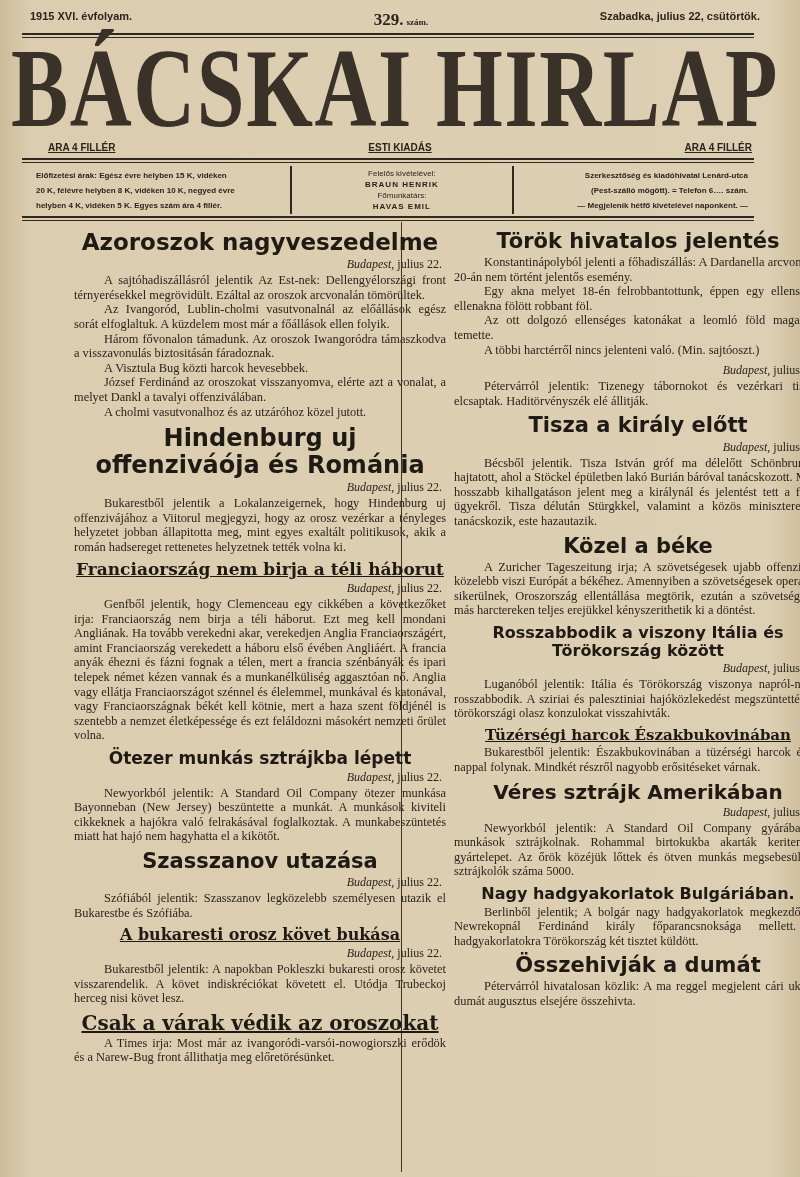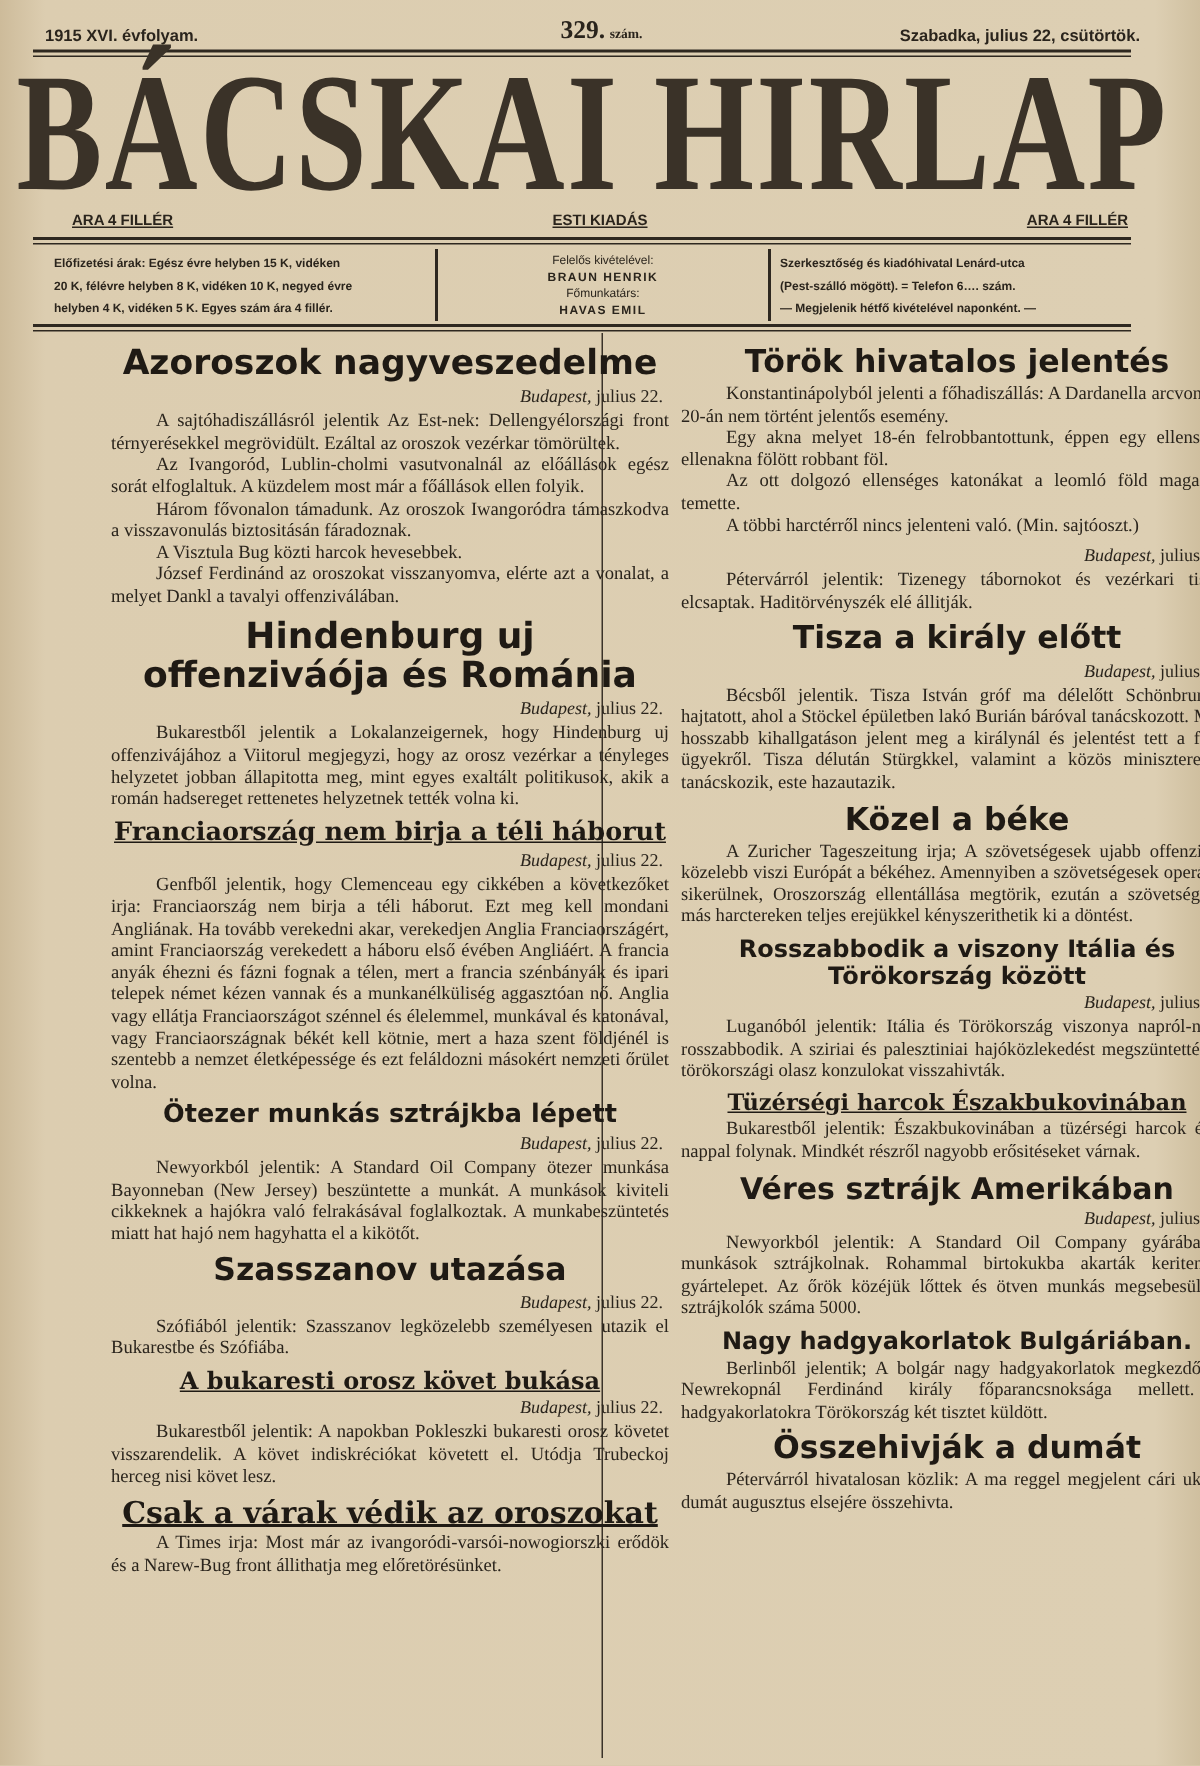--- a/index.html
+++ b/index.html
@@ -9,21 +9,21 @@
       font-family: "Liberation Serif", serif;
       color: #2a241c;
       position: relative;
     }
     .page {
       position: absolute; left: 0; top: 0; width: 800px; height: 1177px;
       background: linear-gradient(90deg, #cdbb9a 0px, #dccdb0 30px, #ddcfb3 770px, #cfbf9f 800px);
     }
     .topline {
       position: absolute; top: 10px; left: 30px; width: 730px; height: 20px;
-      display: flex; justify-content: space-between; align-items: flex-end;
+      display: flex; justify-content: space-between; align-items: flex-start;
       font-family: "Liberation Sans", sans-serif; font-weight: bold; font-size: 11px;
     }
     .topline .num { font-size: 17px; font-family: "Liberation Serif", serif; font-weight: bold; margin-left: 70px; }
     .topline .num small { font-size: 9px; margin-left: 3px; }
     .rule2 { position: absolute; left: 22px; width: 732px; border-top: 2px solid #2e2820; border-bottom: 1px solid #2e2820; height: 2px; }
     .masthead {
       position: absolute; top: 38px; left: 40px; width: 710px; height: 100px;
       display: flex; justify-content: center; align-items: center;
       font-family: "Liberation Serif", serif; font-weight: bold;
       font-size: 110px; letter-spacing: 2px; line-height: 100px;
@@ -40,21 +40,21 @@
       font-family: "Liberation Sans", sans-serif; font-weight: bold; font-size: 10px;
     }
     .subrow span { text-decoration: underline; }
     .info {
       position: absolute; top: 166px; left: 30px; width: 724px; height: 48px;
       display: flex; font-family: "Liberation Sans", sans-serif; font-size: 8px; font-weight: bold;
     }
     .info .cell { padding: 2px 6px; line-height: 15px; }
     .info .c1 { width: 250px; }
     .info .c2 { width: 210px; text-align: center; border-left: 2px solid #2e2820; border-right: 2px solid #2e2820; font-size: 8px; line-height: 11px; letter-spacing: 1px; }
-    .info .c3 { width: 230px; text-align: left; }
+    .info .c3 { width: 230px; text-align: right; }
     .col { position: absolute; top: 226px; width: 372px; margin-left: 44px; }
     .col.left { left: 30px; }
     .col.right { left: 410px; width: 368px; }
     .vsep { position: absolute; left: 401px; top: 222px; width: 1px; height: 950px; background: #3a3228; }
     .hl {
       font-family: "DejaVu Sans", sans-serif; font-weight: bold; color: #1f1a14;
       text-align: center; line-height: 1.1; margin: 4px 0 2px;
     }
     .hl.slab { font-family: "DejaVu Serif", serif; font-weight: bold; text-decoration: underline; }
     .dateline { text-align: right; font-size: 12px; margin: 0 4px 1px 0; }
@@ -104,25 +104,26 @@
   <div class="rule2" style="top:216px"></div>
 
   <div class="vsep"></div>
 
   <div class="col left">
 
     <div class="art">
       <div class="hl" style="font-size:23px">Azoroszok nagyveszedelme</div>
       <div class="dateline"><i>Budapest,</i> <span>julius 22.</span></div>
       <div class="body">
-        <p>A sajtóhadiszállásról jelentik Az Est-nek: Dellengyélországi front térnyerésekkel megrövidült. Ezáltal az oroszok vezérkar tömörültek.</p>
+        <p>A sajtóhadiszállásról jelentik Az Est-nek: Dellengyélországi front térnyerésekkel megrövidült. Ezáltal az oroszok arcvonalán tömörültek.</p>
         <p>Az Ivangoród, Lublin-cholmi vasutvonalnál az előállások egész sorát elfoglaltuk. A küzdelem most már a főállások ellen folyik.</p>
         <p>Három fővonalon támadunk. Az oroszok Iwangoródra támaszkodva a visszavonulás biztositásán fáradoznak.</p>
         <p>A Visztula Bug közti harcok hevesebbek.</p>
         <p>József Ferdinánd az oroszokat visszanyomva, elérte azt a vonalat, a melyet Dankl a tavalyi offenziválában.</p>
+        <p>A cholmi vasutvonalhoz és az utzáróhoz közel jutott.</p>
       </div>
     </div>
 
     <div class="art">
       <div class="hl" style="font-size:24px;padding:0 20px">Hindenburg uj offenziváója és Románia</div>
       <div class="dateline"><i>Budapest,</i> <span>julius 22.</span></div>
       <div class="body">
         <p>Bukarestből jelentik a Lokalanzeigernek, hogy Hindenburg uj offenzivájához a Viitorul megjegyzi, hogy az orosz vezérkar a tényleges helyzetet jobban állapitotta meg, mint egyes exaltált politikusok, akik a román hadsereget rettenetes helyzetnek tették volna ki.</p>
       </div>
     </div>

